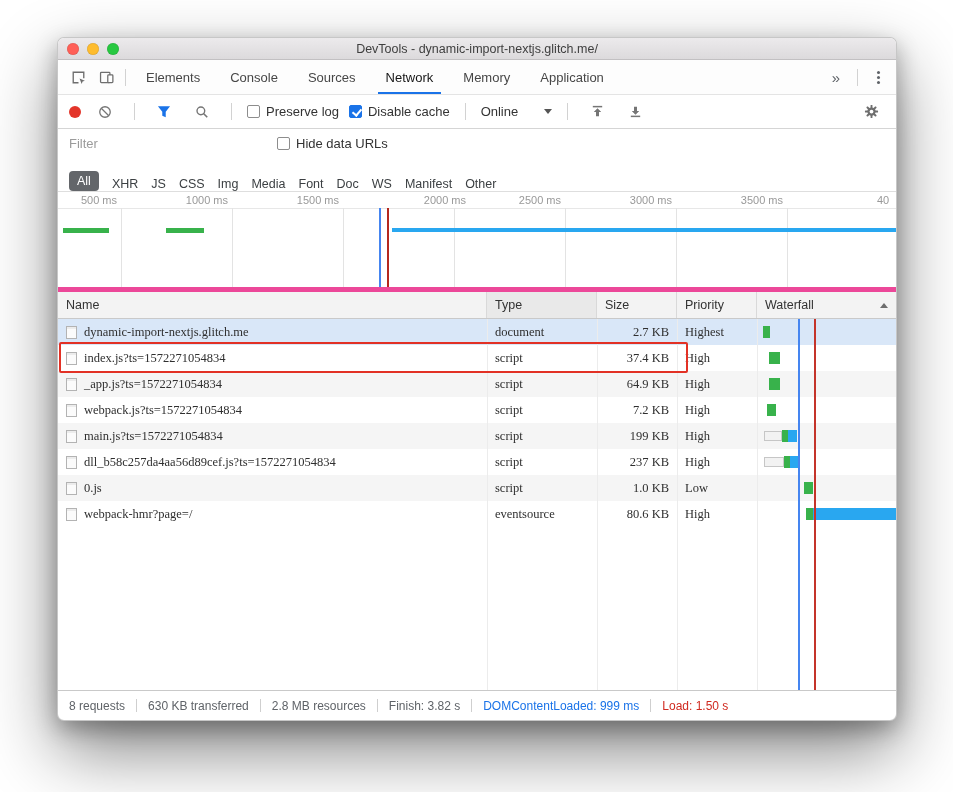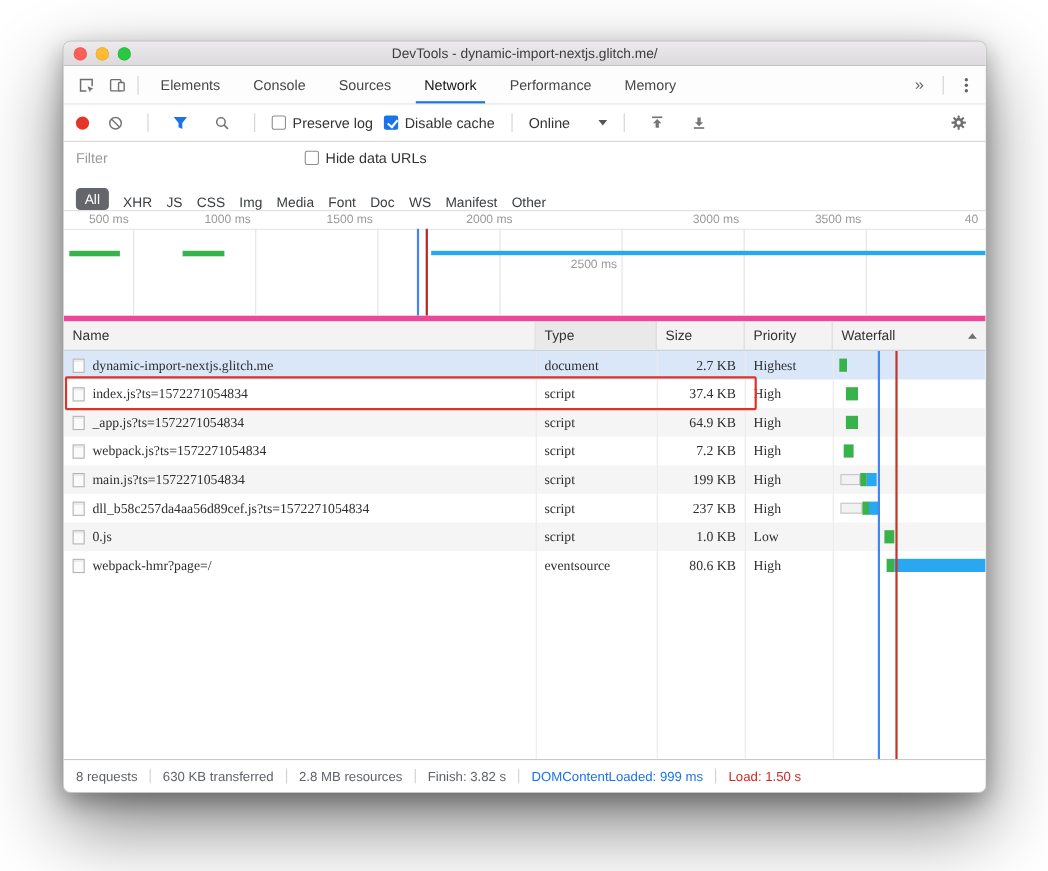--- a/index.html
+++ b/index.html
@@ -160,24 +160,24 @@
       <div class="tab">
           <span>Console</span>
         </div>
       <div class="tab">
           <span>Sources</span>
         </div>
       <div class="tab active">
           <span>Network</span>
         </div>
       <div class="tab">
-          <span>Performance</span>
+          <span>Memory</span>
         </div>
       <div class="tab">
-          <span>Memory</span>
+          <span>Application</span>
         </div>
 
       <div class="tab-right">
         <span class="chev">»</span>
         <span class="vsep"></span>
         <span class="kebab">
             <i></i>
             <i></i>
             <i></i>
           </span>
@@ -275,21 +275,21 @@
       <div style="position:absolute;inset:0;">
           <div class="ov-grid" style="left: 63px;"></div>
           <div class="ov-label" style="left: -21px;">500 ms</div>
           <div class="ov-grid" style="left: 174px;"></div>
           <div class="ov-label" style="left: 90px;">1000 ms</div>
           <div class="ov-grid" style="left: 285px;"></div>
           <div class="ov-label" style="left: 201px;">1500 ms</div>
           <div class="ov-grid" style="left: 396px;"></div>
           <div class="ov-label" style="left: 328px;">2000 ms</div>
           <div class="ov-grid" style="left: 507px;"></div>
-          <div class="ov-label" style="left: 423px; margin-top: 41px;">2500 ms</div>
+          <div class="ov-label" style="left: 423px;">2500 ms</div>
           <div class="ov-grid" style="left: 618px;"></div>
           <div class="ov-label" style="left: 534px;">3000 ms</div>
           <div class="ov-grid" style="left: 729px;"></div>
           <div class="ov-label" style="left: 645px;">3500 ms</div>
           <div class="ov-label ov-label-end">40</div>
           <div class="ov-bar wait" style="left: 5px; width: 46px; top: 36px; height: 5px;"></div>
           <div class="ov-bar wait" style="left: 108px; width: 38px; top: 36px; height: 5px;"></div>
           <div class="ov-bar download" style="left: 334px; width: 506px; top: 36px; height: 4px;"></div>
         </div>
       <div class="ov-vline ov-dcl"></div>

